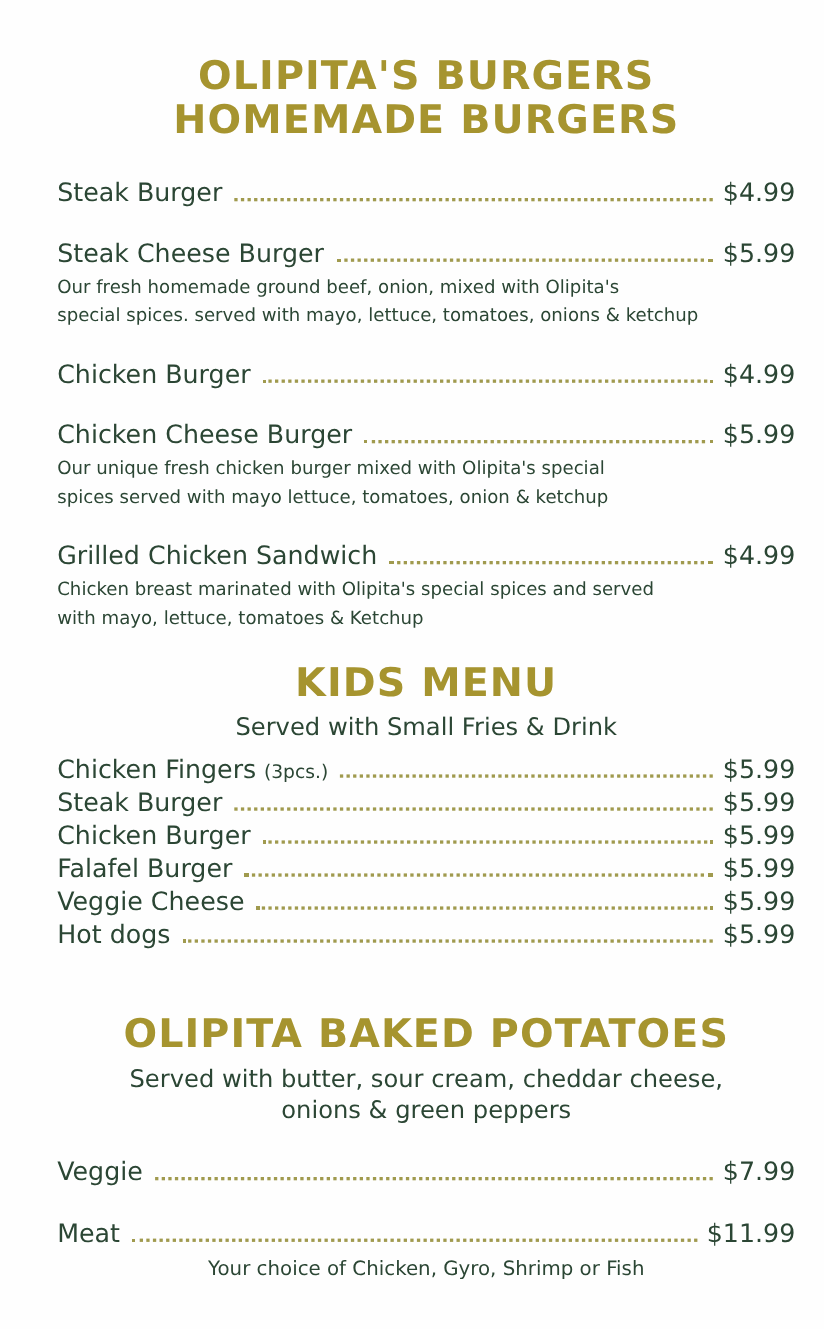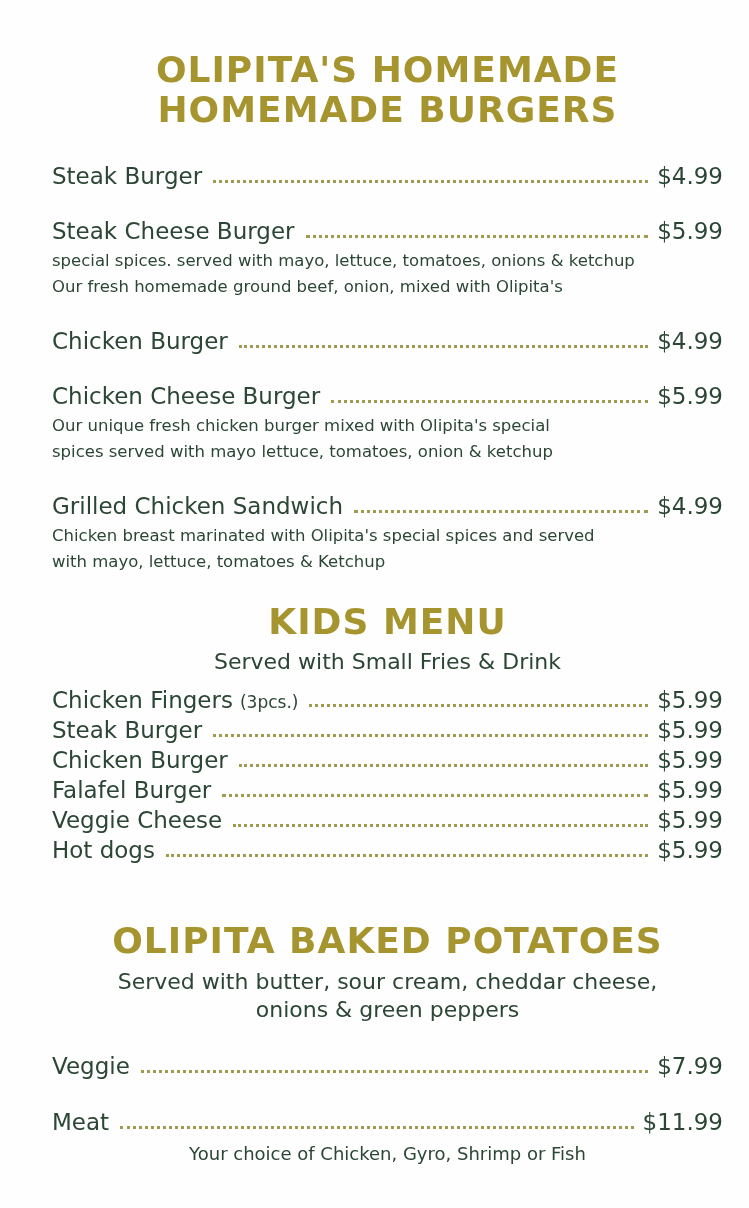--- a/index.html
+++ b/index.html
@@ -86,21 +86,21 @@
   .section-potatoes .section-subtitle { margin-bottom: 28px; font-size: 22px; line-height: 28px; }
   .section-potatoes .item-block { margin-bottom: 28px; text-align: center; }
   .section-potatoes .item-desc { font-size: 18px; line-height: 27px; margin-top: 4px; }
 </style>
 </head>
 <body>
 
 <div class="page" id="menu">
     <div class="menu-section section-burgers">
     <div class="section-title section-title-box">
-        <div>OLIPITA'S HOMEMADE</div>
+        <div>OLIPITA'S BURGERS</div>
         <div>HOMEMADE BURGERS</div>
       </div>
 
     <div class="items">
         <div class="item-block">
     <div class="item-row">
       <span class="item-name">Steak Burger</span>
 
       <span class="leader"></span>
       <span class="item-price">$4.99</span>
@@ -108,22 +108,22 @@
 
   </div>
         <div class="item-block">
     <div class="item-row">
       <span class="item-name">Steak Cheese Burger</span>
 
       <span class="leader"></span>
       <span class="item-price">$5.99</span>
     </div>
     <div class="item-desc">
+            <div class="desc-line">Our fresh homemade ground beef, onion, mixed with Olipita's</div>
             <div class="desc-line">special spices. served with mayo, lettuce, tomatoes, onions &amp; ketchup</div>
-            <div class="desc-line">Our fresh homemade ground beef, onion, mixed with Olipita's</div>
           </div>
   </div>
         <div class="item-block">
     <div class="item-row">
       <span class="item-name">Chicken Burger</span>
 
       <span class="leader"></span>
       <span class="item-price">$4.99</span>
     </div>
 

